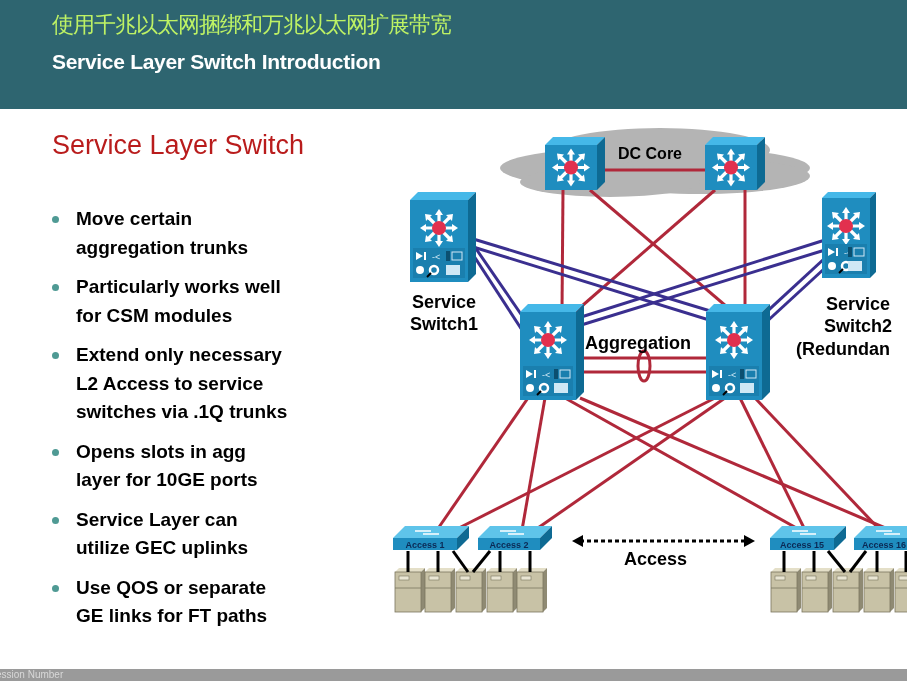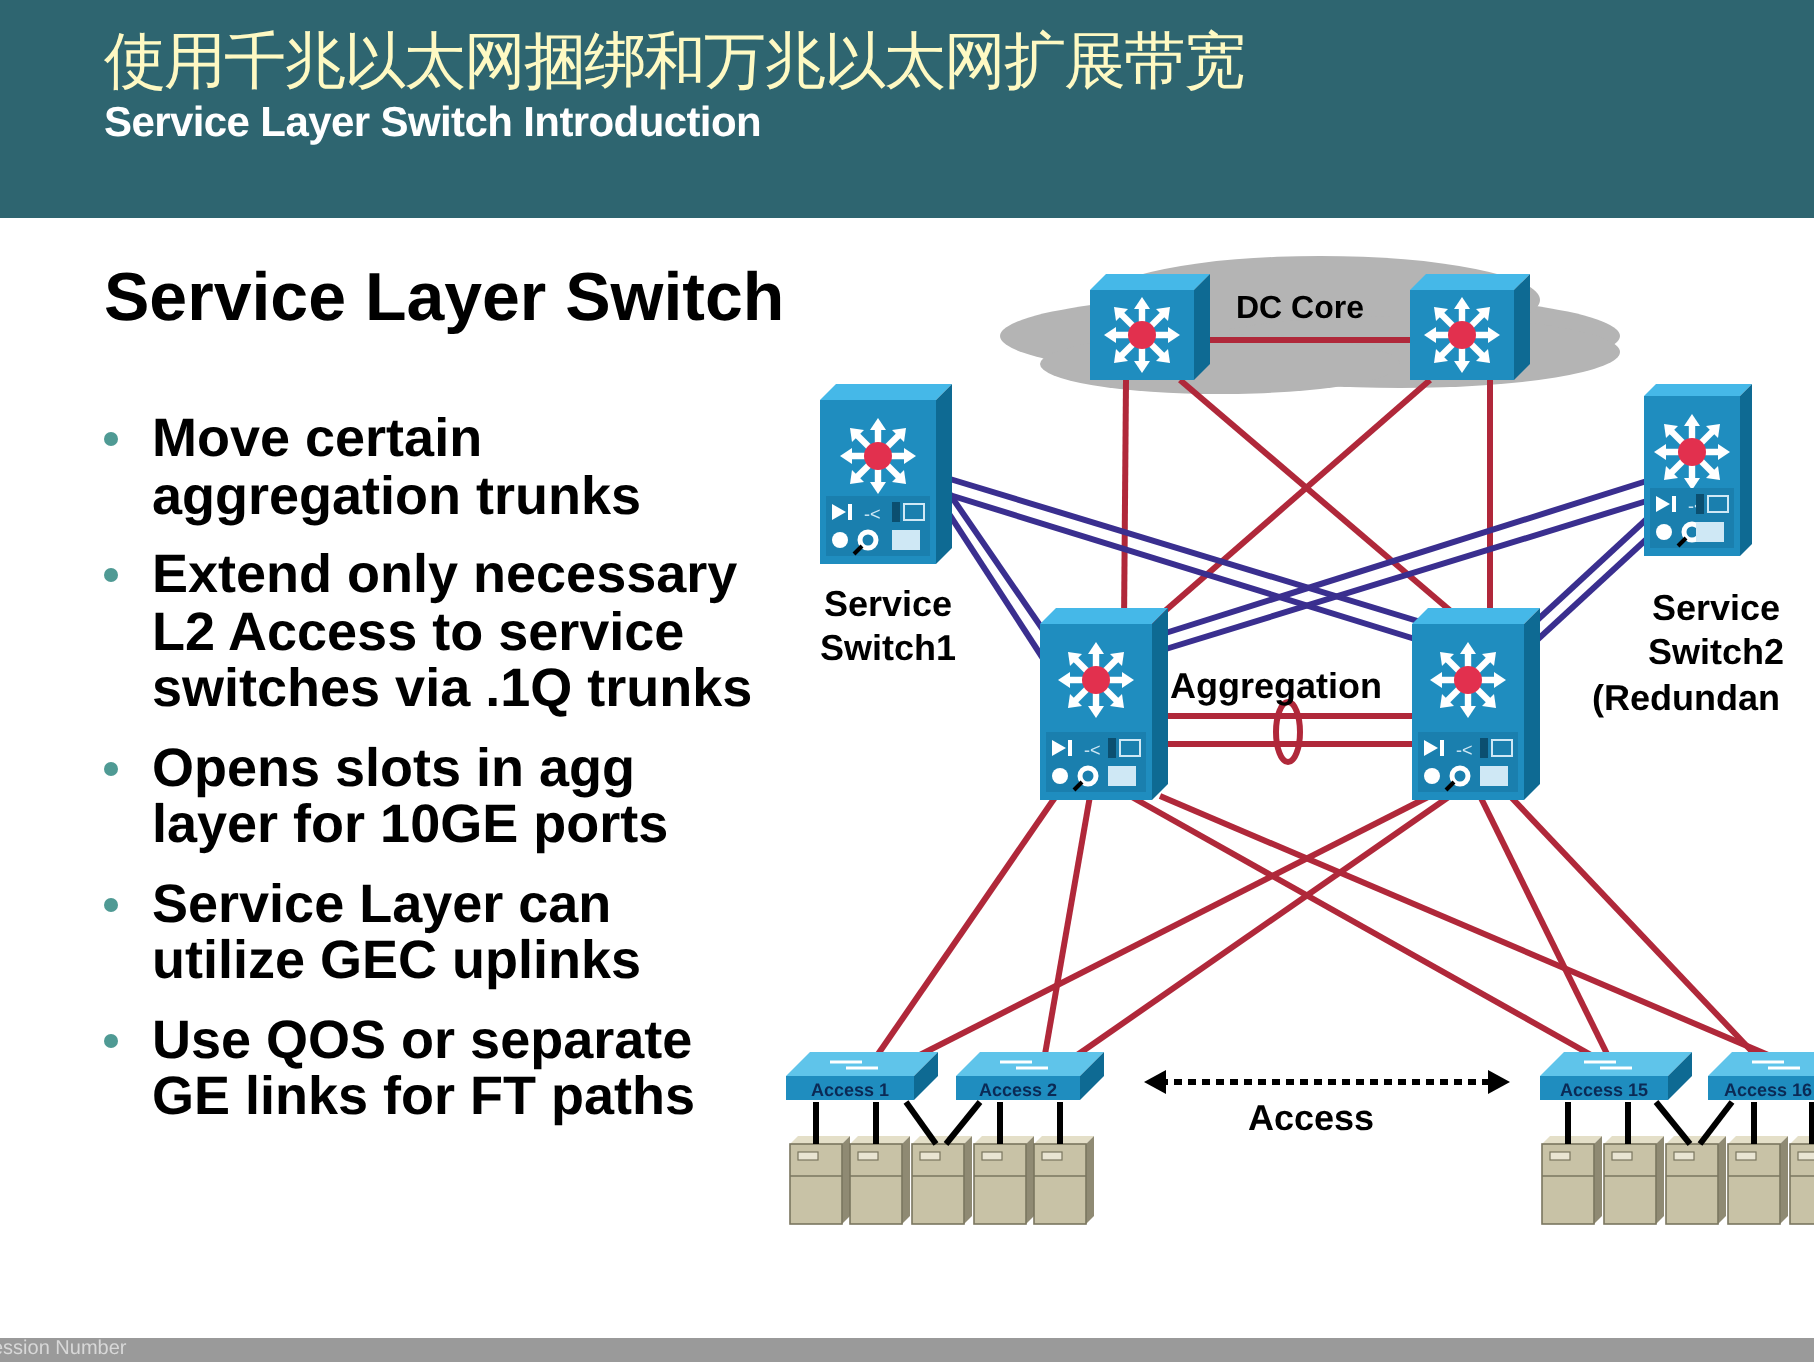--- a/index.html
+++ b/index.html
@@ -1,22 +1,22 @@
 <!DOCTYPE html>
 <html><head>
 <meta charset="utf-8">
 <style>
   html, body { margin:0; padding:0; }
   body { width:907px; height:681px; position:relative; overflow:hidden; background:#ffffff; font-family:"Liberation Sans", sans-serif; }
   .header { position:absolute; left:0; top:0; width:907px; height:109px; background:#2e6570; }
-  .header .cn { position:absolute; left:52px; top:10px; font-family:"DejaVu Sans", sans-serif; font-size:31px; color:#fef9c3; letter-spacing:-1px; white-space:nowrap; }
+  .header .cn { position:absolute; left:52px; top:10px; font-family:"DejaVu Sans", sans-serif; font-size:22px; color:#bef264; letter-spacing:-1px; white-space:nowrap; }
   .header .en { position:absolute; left:52px; top:50px; font-size:21px; font-weight:bold; color:#ffffff; white-space:nowrap; letter-spacing:-0.3px; }
-  .section-title { position:absolute; left:52px; top:130px; font-size:34px; font-weight:bold; color:#000000; white-space:nowrap; }
+  .section-title { position:absolute; left:52px; top:130px; font-size:27px; font-weight:normal; color:#b91c1c; white-space:nowrap; }
   .bullets { position:absolute; left:50px; top:205px; width:340px; margin:0; padding:0; list-style:none; }
-  .bullets li { position:relative; padding-left:26px; font-size:27px; font-weight:bold; line-height:28.5px; color:#000; margin-bottom:11px; }
+  .bullets li { position:relative; padding-left:26px; font-size:19px; font-weight:bold; line-height:28.5px; color:#000; margin-bottom:11px; }
   .bullets li .dot { position:absolute; left:2px; top:11px; width:7px; height:7px; border-radius:50%; background:#4f9a94; }
   .footer { position:absolute; left:0; top:669px; width:907px; height:12px; background:#9a9a9a; }
   .footer span { position:absolute; left:-4px; top:0px; font-size:10px; color:#d8d8d8; white-space:nowrap; }
   svg.diagram { position:absolute; left:0; top:0; }
   .lbl { font-family:"Liberation Sans", sans-serif; font-weight:bold; fill:#000; }
   .albl { font-family:"Liberation Sans", sans-serif; font-weight:bold; fill:#0b2a55; font-size:9px; }
 </style>
 </head>
 <body>
 
@@ -25,20 +25,25 @@
   <div class="en">Service Layer Switch Introduction</div>
 </div>
 
 <div class="section-title">Service Layer Switch</div>
 
 <ul class="bullets" id="bullets">
     <li>
       <span class="dot"></span>
       <div>Move certain</div>
       <div>aggregation trunks</div>
+    </li>
+    <li>
+      <span class="dot"></span>
+      <div>Particularly works well</div>
+      <div>for CSM modules</div>
     </li>
     <li>
       <span class="dot"></span>
       <div>Extend only necessary</div>
       <div>L2 Access to service</div>
       <div>switches via .1Q trunks</div>
     </li>
     <li>
       <span class="dot"></span>
       <div>Opens slots in agg</div>

